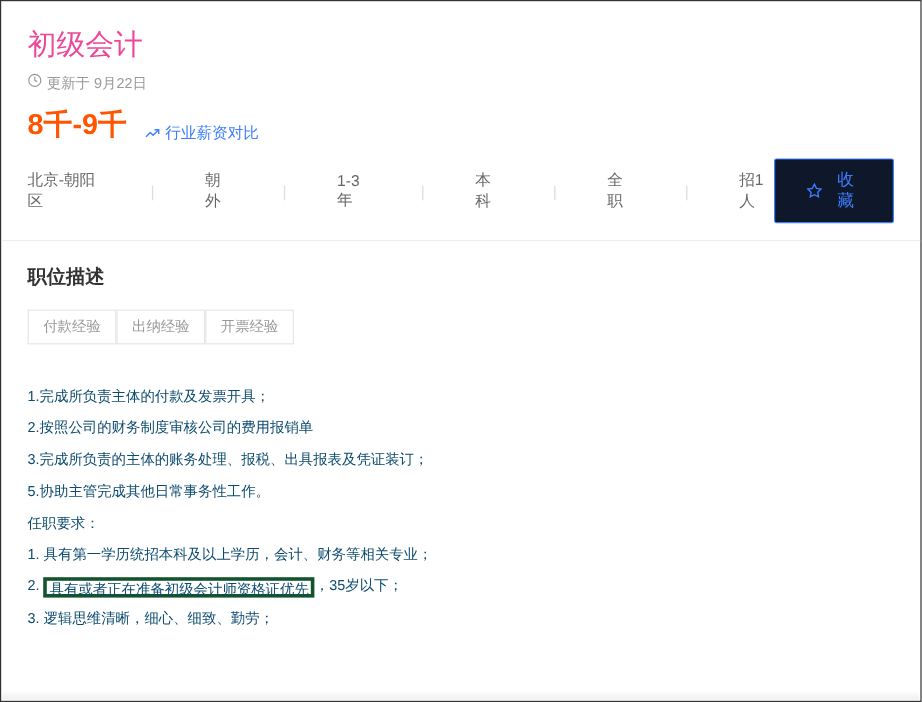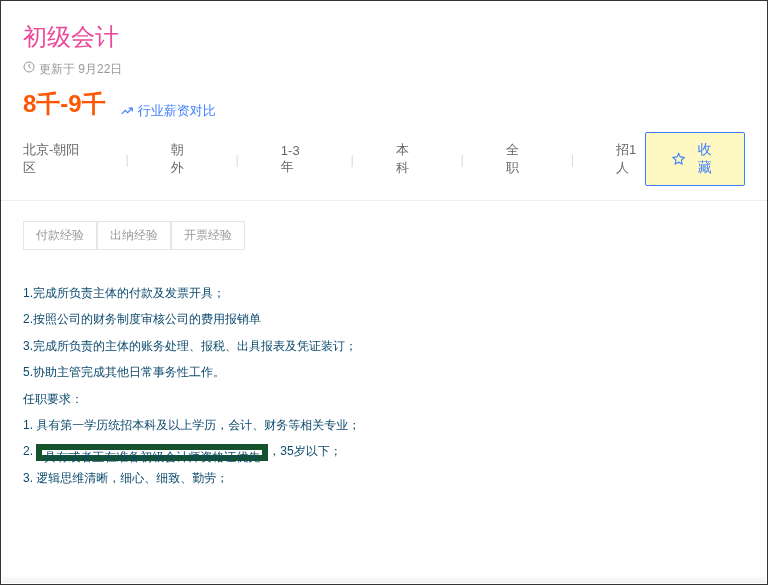--- a/index.html
+++ b/index.html
@@ -8,28 +8,28 @@
   .title { font-size: 24px; font-weight: normal; color: #ec4899; margin-bottom: 8px; }
   .update-row { display: flex; align-items: flex-start; color: #999; font-size: 12px; margin-bottom: 10px; }
   .update-row svg { margin-right: 4px; }
   .salary-row { display: flex; align-items: flex-end; margin-bottom: 12px; }
   .salary { font-size: 24px; font-weight: bold; color: #ff5500; margin-right: 14px; }
   .salary-compare { display: flex; align-items: center; color: #3d7eff; font-size: 13px; cursor: pointer; }
   .salary-compare svg { margin-right: 4px; }
   .meta-row { display: flex; align-items: center; justify-content: space-between; }
   .meta-tags { display: flex; align-items: center; color: #666; font-size: 13px; gap: 32px; }
   .meta-tags .sep { color: #ddd; margin: 0 10px; }
-  .fav-btn { display: flex; align-items: center; border: 1px solid #3d7eff; color: #3d7eff; padding: 8px 26px; font-size: 14px; border-radius: 2px; cursor: pointer; background: #fef9c3; }
+  .fav-btn { display: flex; align-items: center; border: 1px solid #3d7eff; color: #3d7eff; padding: 8px 26px; font-size: 14px; border-radius: 2px; cursor: pointer; background: #0f172a; }
   .fav-btn svg { margin-right: 6px; }
   .desc-section { padding: 20px 22px 0 22px; }
   .section-title { font-size: 16px; font-weight: bold; color: #333; margin-bottom: 16px; }
   .skill-tags { display: flex; gap: 0; margin-bottom: 30px; }
   .skill-tag { border: 1px solid #e6e6e6; color: #999; font-size: 12px; padding: 5px 12px; }
   .desc-line { color: #0c4a6e; font-size: 12px; line-height: 2.2; }
-  .underline-mark { border: 6px solid #14532d; padding: 0 2px; display: inline-block; height: 1.4em; vertical-align: middle; line-height: 1.3em; }
+  .underline-mark { border: 3px solid #14532d; padding: 0 2px; display: inline-block; height: 1.4em; vertical-align: middle; line-height: 1.3em; }
   .bottom-shadow { position: absolute; left: 1px; right: 1px; bottom: 1px; height: 8px; background: linear-gradient(to bottom, rgba(0,0,0,0), rgba(0,0,0,0.06)); pointer-events: none; }
 </style>
 </head>
 <body>
 
 <div class="header">
   <div class="title">初级会计</div>
   <div class="update-row">
     <svg width="12" height="12" viewBox="0 0 24 24" fill="none" stroke="#999" stroke-width="2">
         <circle cx="12" cy="12" r="10"></circle>
@@ -64,20 +64,21 @@
     <button class="fav-btn">
       <svg width="14" height="14" viewBox="0 0 24 24" fill="none" stroke="#3d7eff" stroke-width="2">
           <polygon points="12 2 15.09 8.26 22 9.27 17 14.14 18.18 21.02 12 17.77 5.82 21.02 7 14.14 2 9.27 8.91 8.26 12 2"></polygon>
         </svg>
       <span>收藏</span>
     </button>
   </div>
 </div>
 
 <div class="desc-section">
+  <div class="section-title">职位描述</div>
   <div class="skill-tags">
     <span class="skill-tag">付款经验</span>
     <span class="skill-tag">出纳经验</span>
     <span class="skill-tag">开票经验</span>
   </div>
   <div class="desc-line">1.完成所负责主体的付款及发票开具；</div>
   <div class="desc-line">2.按照公司的财务制度审核公司的费用报销单</div>
   <div class="desc-line">3.完成所负责的主体的账务处理、报税、出具报表及凭证装订；</div>
   <div class="desc-line">5.协助主管完成其他日常事务性工作。</div>
   <div class="desc-line">任职要求：</div>

